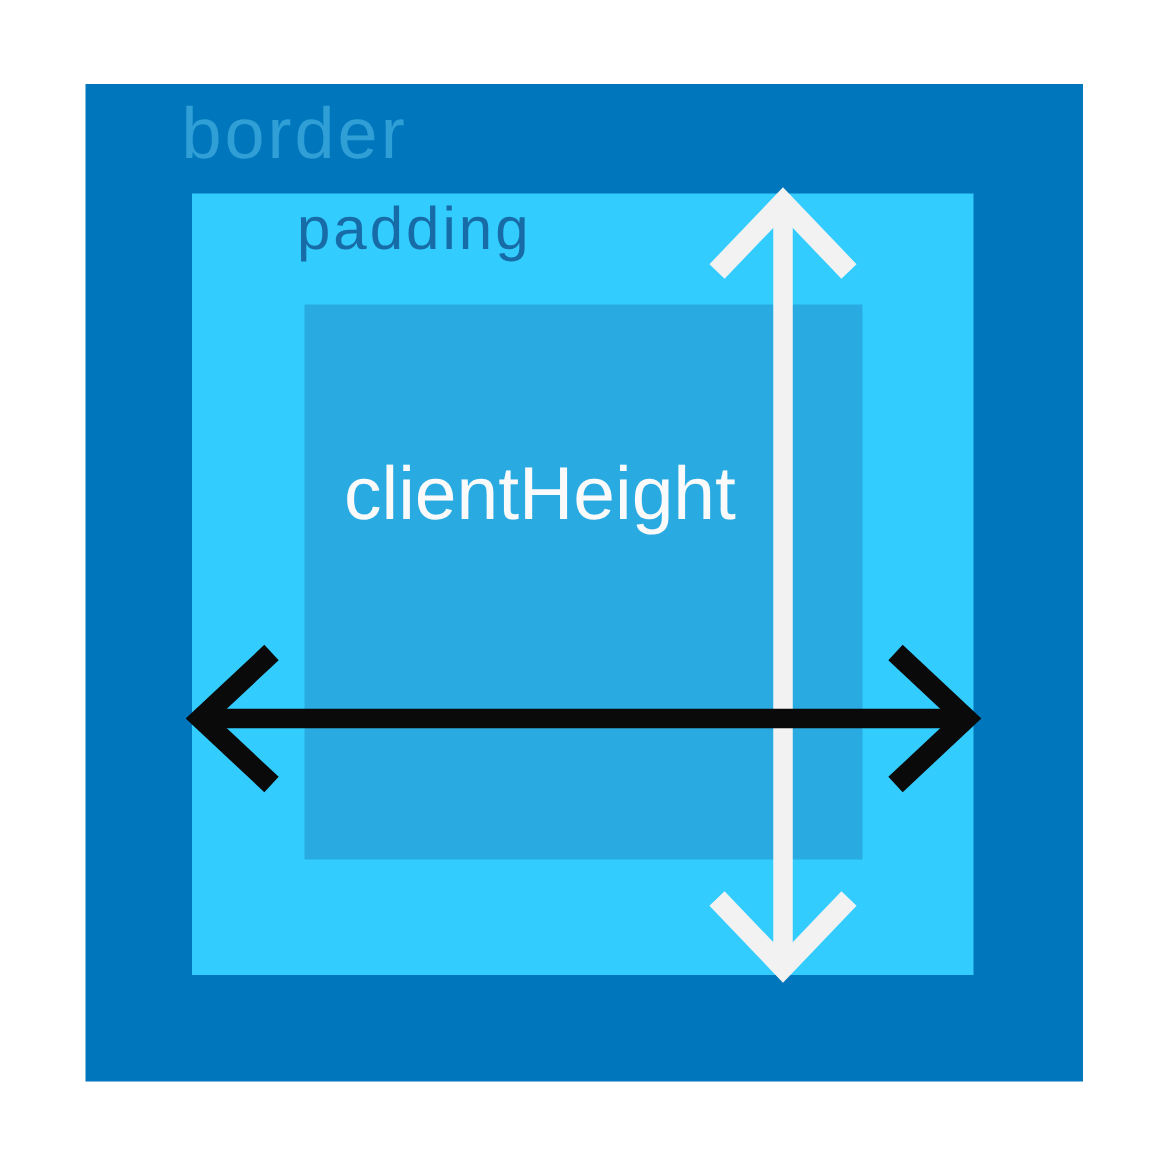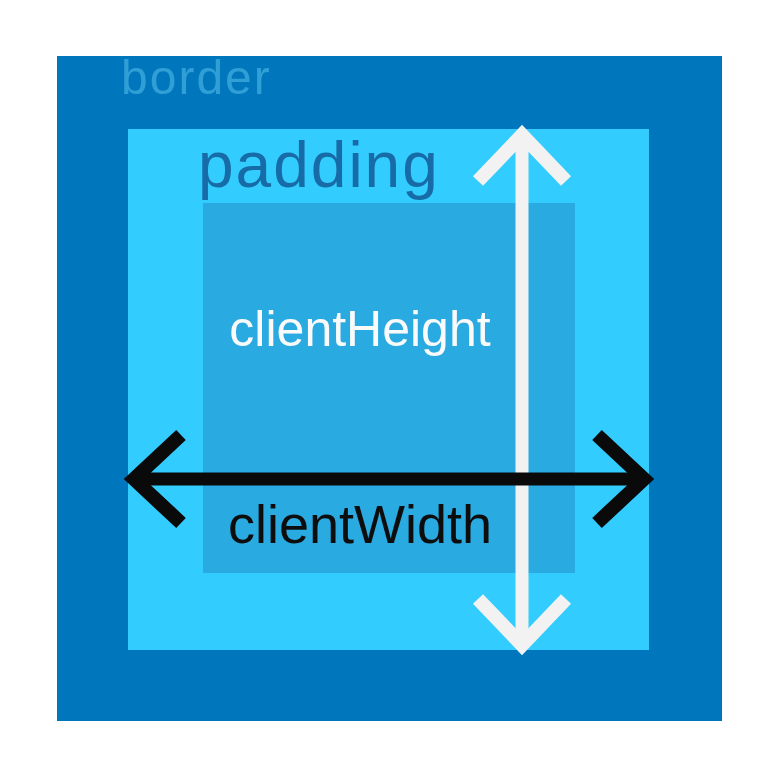--- a/index.html
+++ b/index.html
@@ -31,28 +31,28 @@
     width: 372px; height: 370px;
     background: var(--content_box, #29abe2);
   }
   .label {
     position: absolute;
     line-height: 1;
     white-space: nowrap;
     user-select: none;
   }
   .border-label {
-    left: 121px; top: 54px;
+    left: 121px; top: 66px;
     font-size: 48px;
     letter-spacing: 2px;
     color: var(--border_label, #2f9fd6);
   }
   .padding-label {
     left: 198px; top: 133px;
-    font-size: 64px;
+    font-size: 40px;
     letter-spacing: 2px;
     color: var(--padding_label, #176ba6);
   }
   .client-height-label {
     left: 203px; top: 304px;
     width: 314px;
     text-align: center;
     font-size: 50px;
     color: var(--client_height_label, #fafafa);
   }
@@ -86,21 +86,20 @@
   <div class="box border-box"></div>
   <div class="box padding-box"></div>
   <div class="box content-box"></div>
 
   <div class="label border-label">border</div>
 
   <div class="label padding-label">padding</div>
 
   <div class="label client-height-label">clientHeight</div>
 
-  <div class="label client-width-label">clientWidth</div>
 
   <svg class="arrows" viewBox="0 0 778 778" xmlns="http://www.w3.org/2000/svg">
     <g class="v-arrow">
       <line x1="522" y1="140" x2="522" y2="640" stroke-width="13"></line>
       <polyline points="478,181 522,135 566,181" stroke-width="14"></polyline>
       <polyline points="478,599 522,645 566,599" stroke-width="14"></polyline>
     </g>
     <g class="h-arrow">
       <line x1="137" y1="479" x2="641" y2="479" stroke-width="13"></line>
       <polyline points="181,435 134,479 181,523" stroke-width="14"></polyline>

